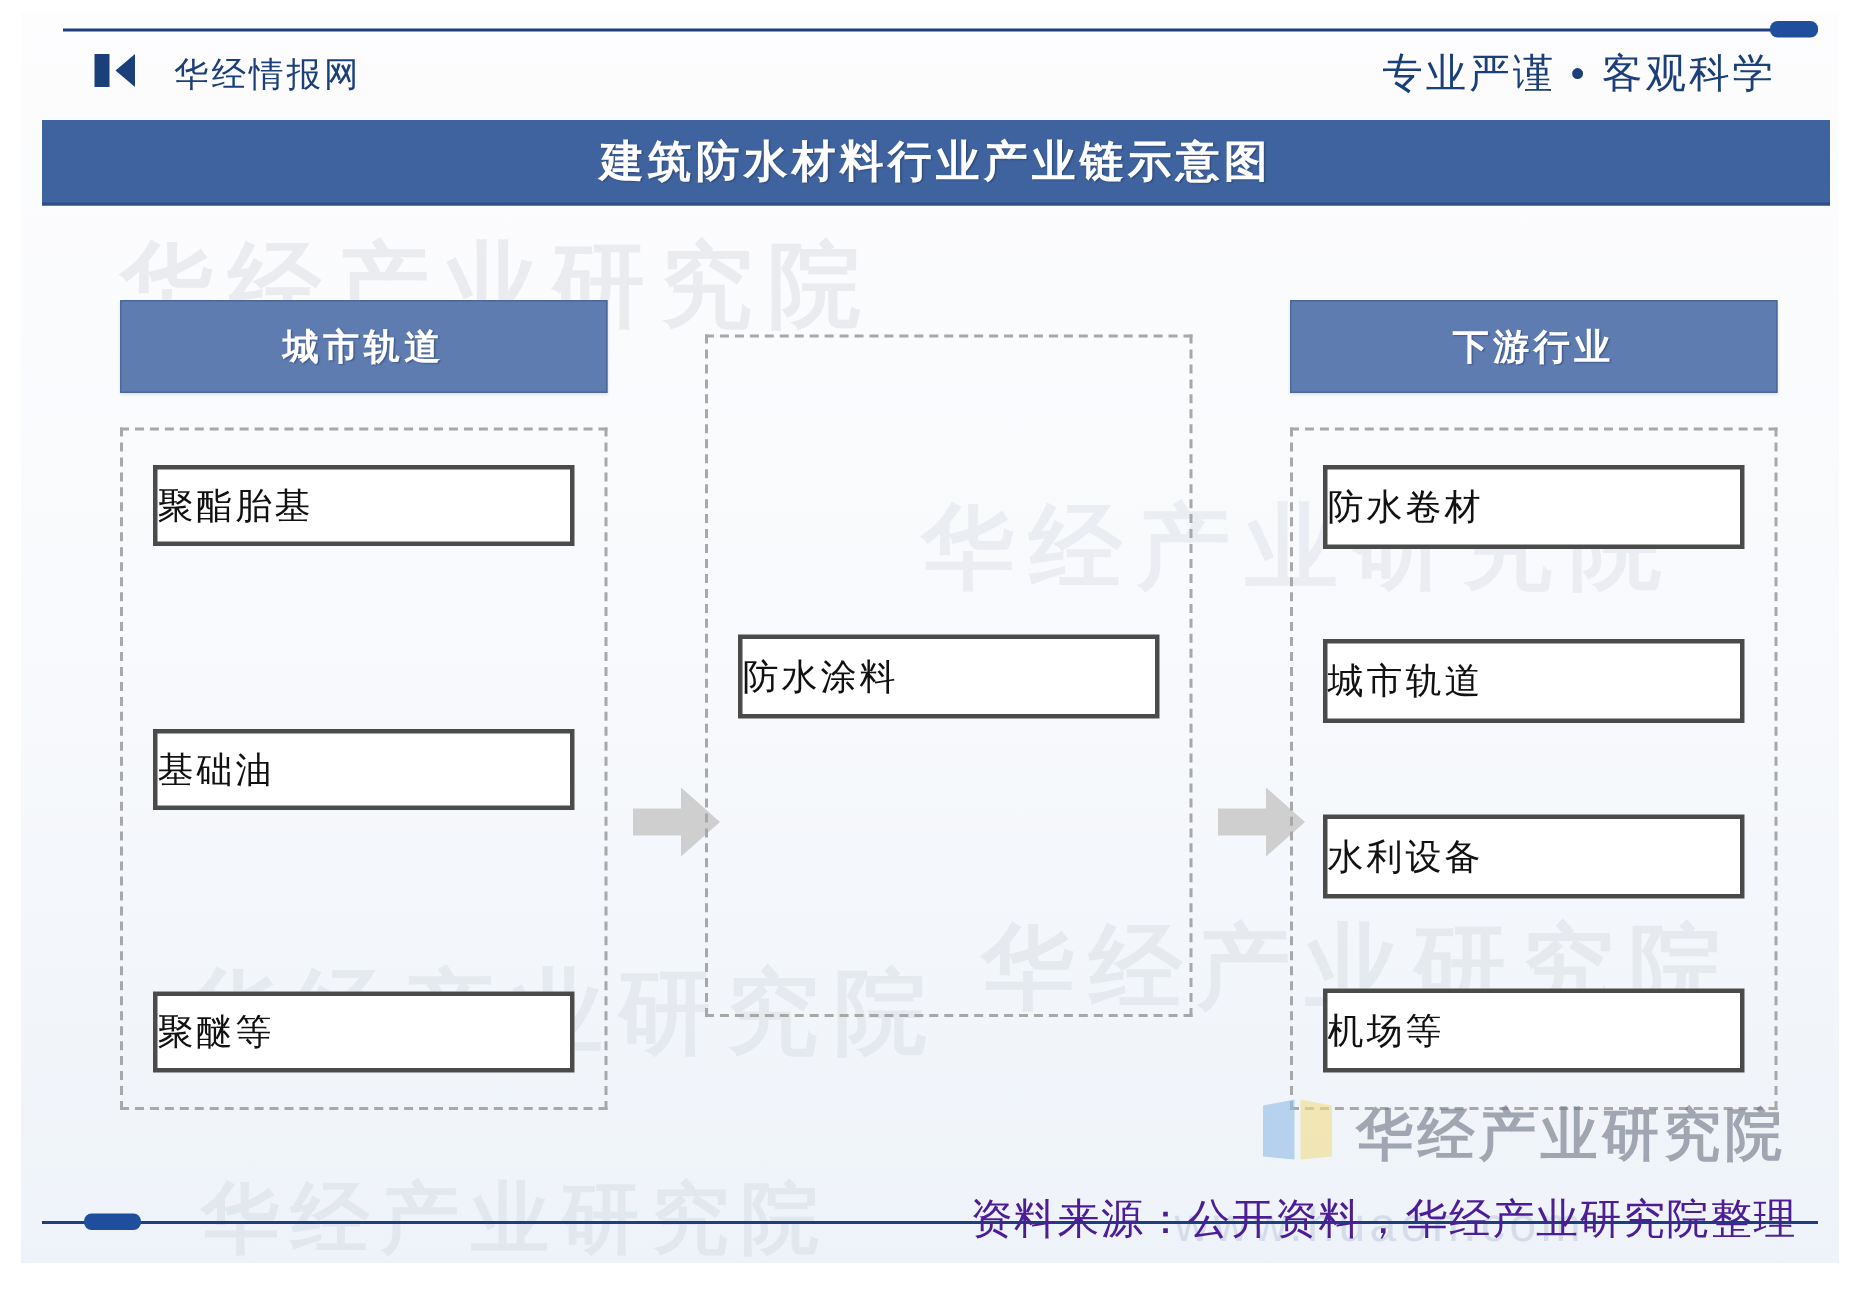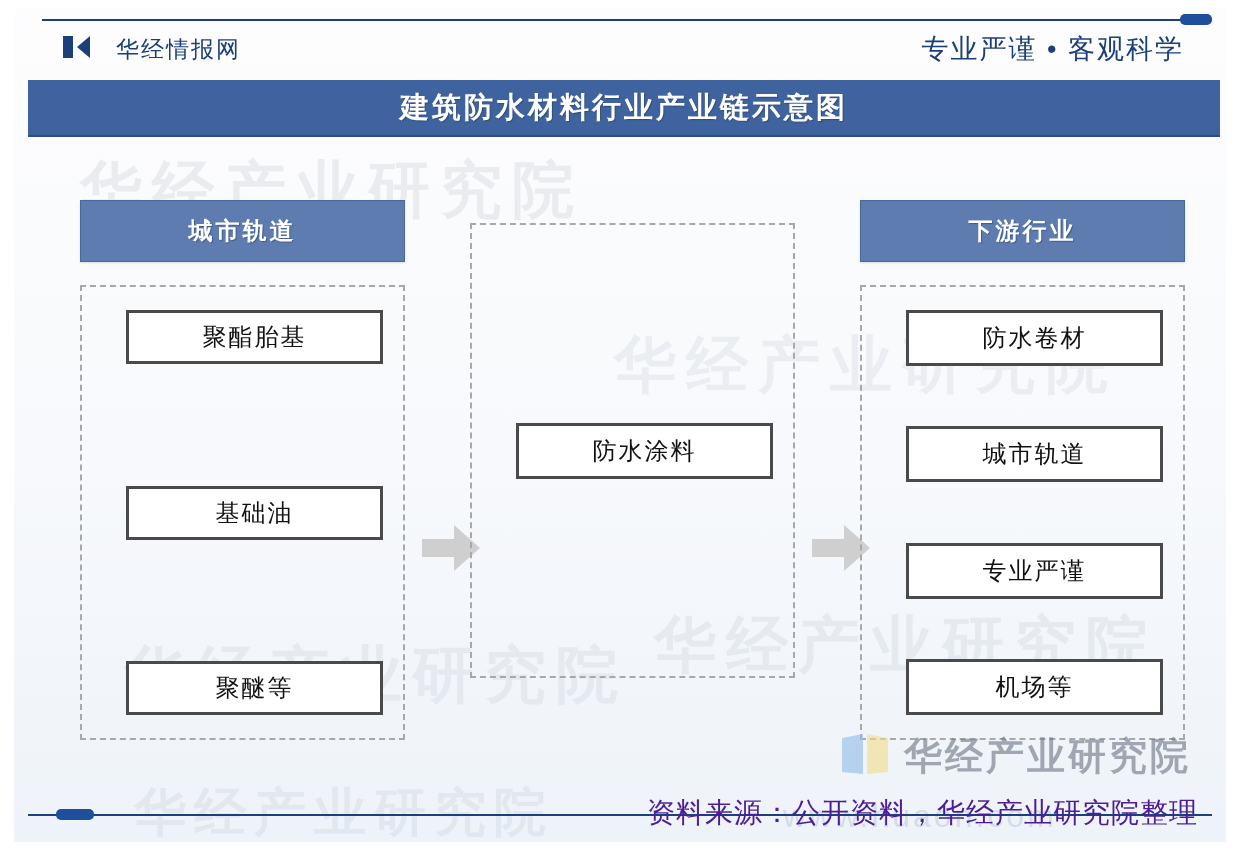--- a/index.html
+++ b/index.html
@@ -198,23 +198,21 @@
   .col-body.spread { justify-content: space-between; }
   .col-body.even   { justify-content: space-between; }
   .col-body.mid    { justify-content: center; gap: 112px; }
 
   .node {
     border: 3px solid #4a4a4a;
     background: #ffffff;
     height: 54px;
     display: flex;
     align-items: center;
-    justify-content: center;
     box-sizing: border-box;
-    margin-left: 24px;
   }
   .node-mid { height: 56px; }
   .node-text {
     font-size: 24px;
     color: #111111;
     letter-spacing: 2px;
   }
 
   
   .arrow {
@@ -329,21 +327,21 @@
           <span class="col-head-text">下游行业</span>
         </div>
         <div class="col-body spread">
           <div class="node node-mid">
               <span class="node-text">防水卷材</span>
             </div>
           <div class="node node-mid">
               <span class="node-text">城市轨道</span>
             </div>
           <div class="node node-mid">
-              <span class="node-text">专业严谨</span>
+              <span class="node-text">水利设备</span>
             </div>
           <div class="node node-mid">
               <span class="node-text">机场等</span>
             </div>
         </div>
       </div>
     </div>
 
     <div class="footer-logo">
       <span>

